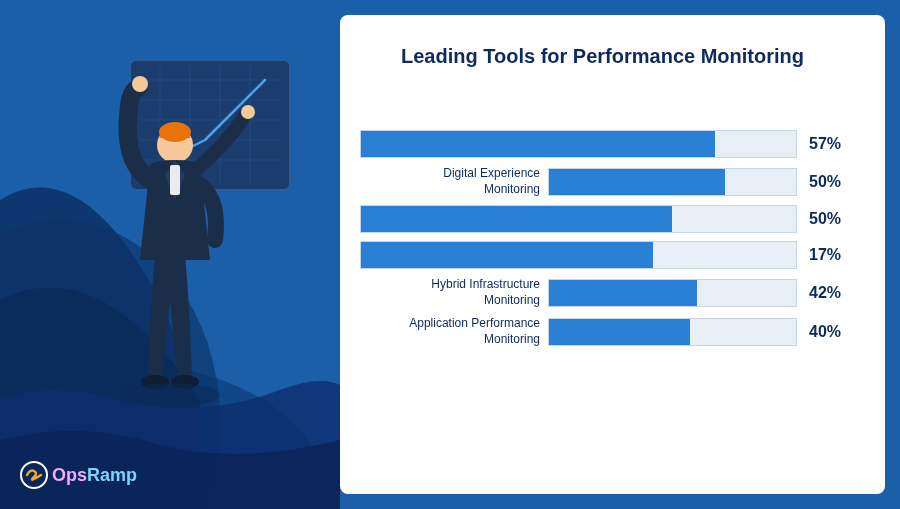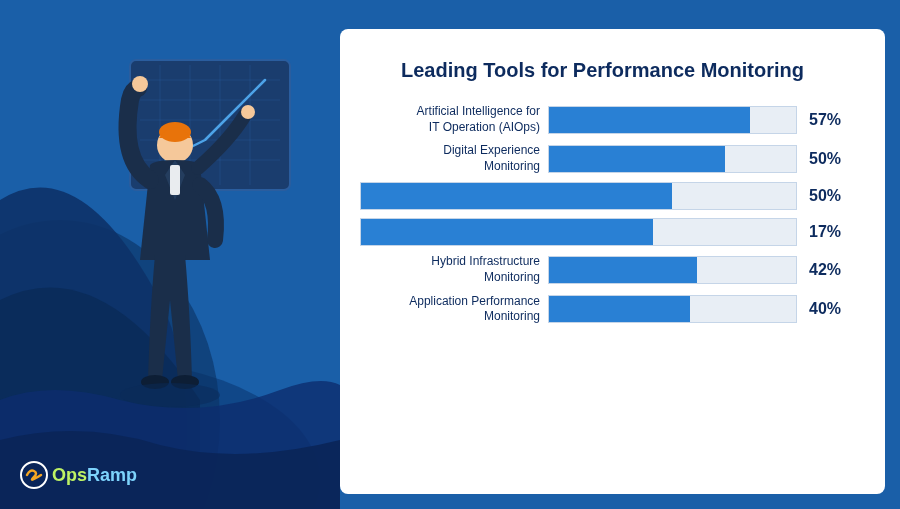--- a/index.html
+++ b/index.html
@@ -102,21 +102,21 @@
       gap: 4px;
     }
 
     .logo-text {
       color: white;
       font-size: 18px;
       font-weight: bold;
     }
 
     .logo-text span {
-      color: #bef264;
+      color: #f0abfc;
     }
 
     
     .illustration {
       position: absolute;
       top: 0;
       left: 0;
       width: 100%;
       height: 100%;
     }
@@ -184,26 +184,25 @@
       <svg width="28" height="28" viewBox="0 0 28 28" xmlns="http://www.w3.org/2000/svg">
         <circle cx="14" cy="14" r="13" fill="none" stroke="white" stroke-width="2"></circle>
         <path d="M7,14 Q10,8 14,10 Q18,12 14,16 Q10,20 14,18 Q18,16 21,14" fill="none" stroke="#f5a623" stroke-width="2.5" stroke-linecap="round"></path>
       </svg>
       <span class="logo-text">
         <span>Ops</span><span style="color:#7dd3fc">Ramp</span>
       </span>
     </div>
   </div>
 
-  <div class="right-panel" style="background: white; margin: 29px 15px 15px 0; border-radius: 8px;">
+  <div class="right-panel" style="background: white; margin: 15px 15px 15px 0; border-radius: 8px; gap: 40px;">
     <h2 class="chart-title">Leading Tools for Performance Monitoring</h2>
 
     <div class="chart-area" id="bar-chart-container">
     <div class="bar-row">
-          <div class="bar-label">Artificial Intelligence for<br>IT Operation (AIOps)</div>
           <div class="bar-track">
             <div class="bar-fill" style="width: 81.4286%;"></div>
           </div>
           <div class="bar-value">57%</div>
         </div>
         <div class="bar-row">
           <div class="bar-label">Digital Experience<br>Monitoring</div>
           <div class="bar-track">
             <div class="bar-fill" style="width: 71.4286%;"></div>
           </div>

